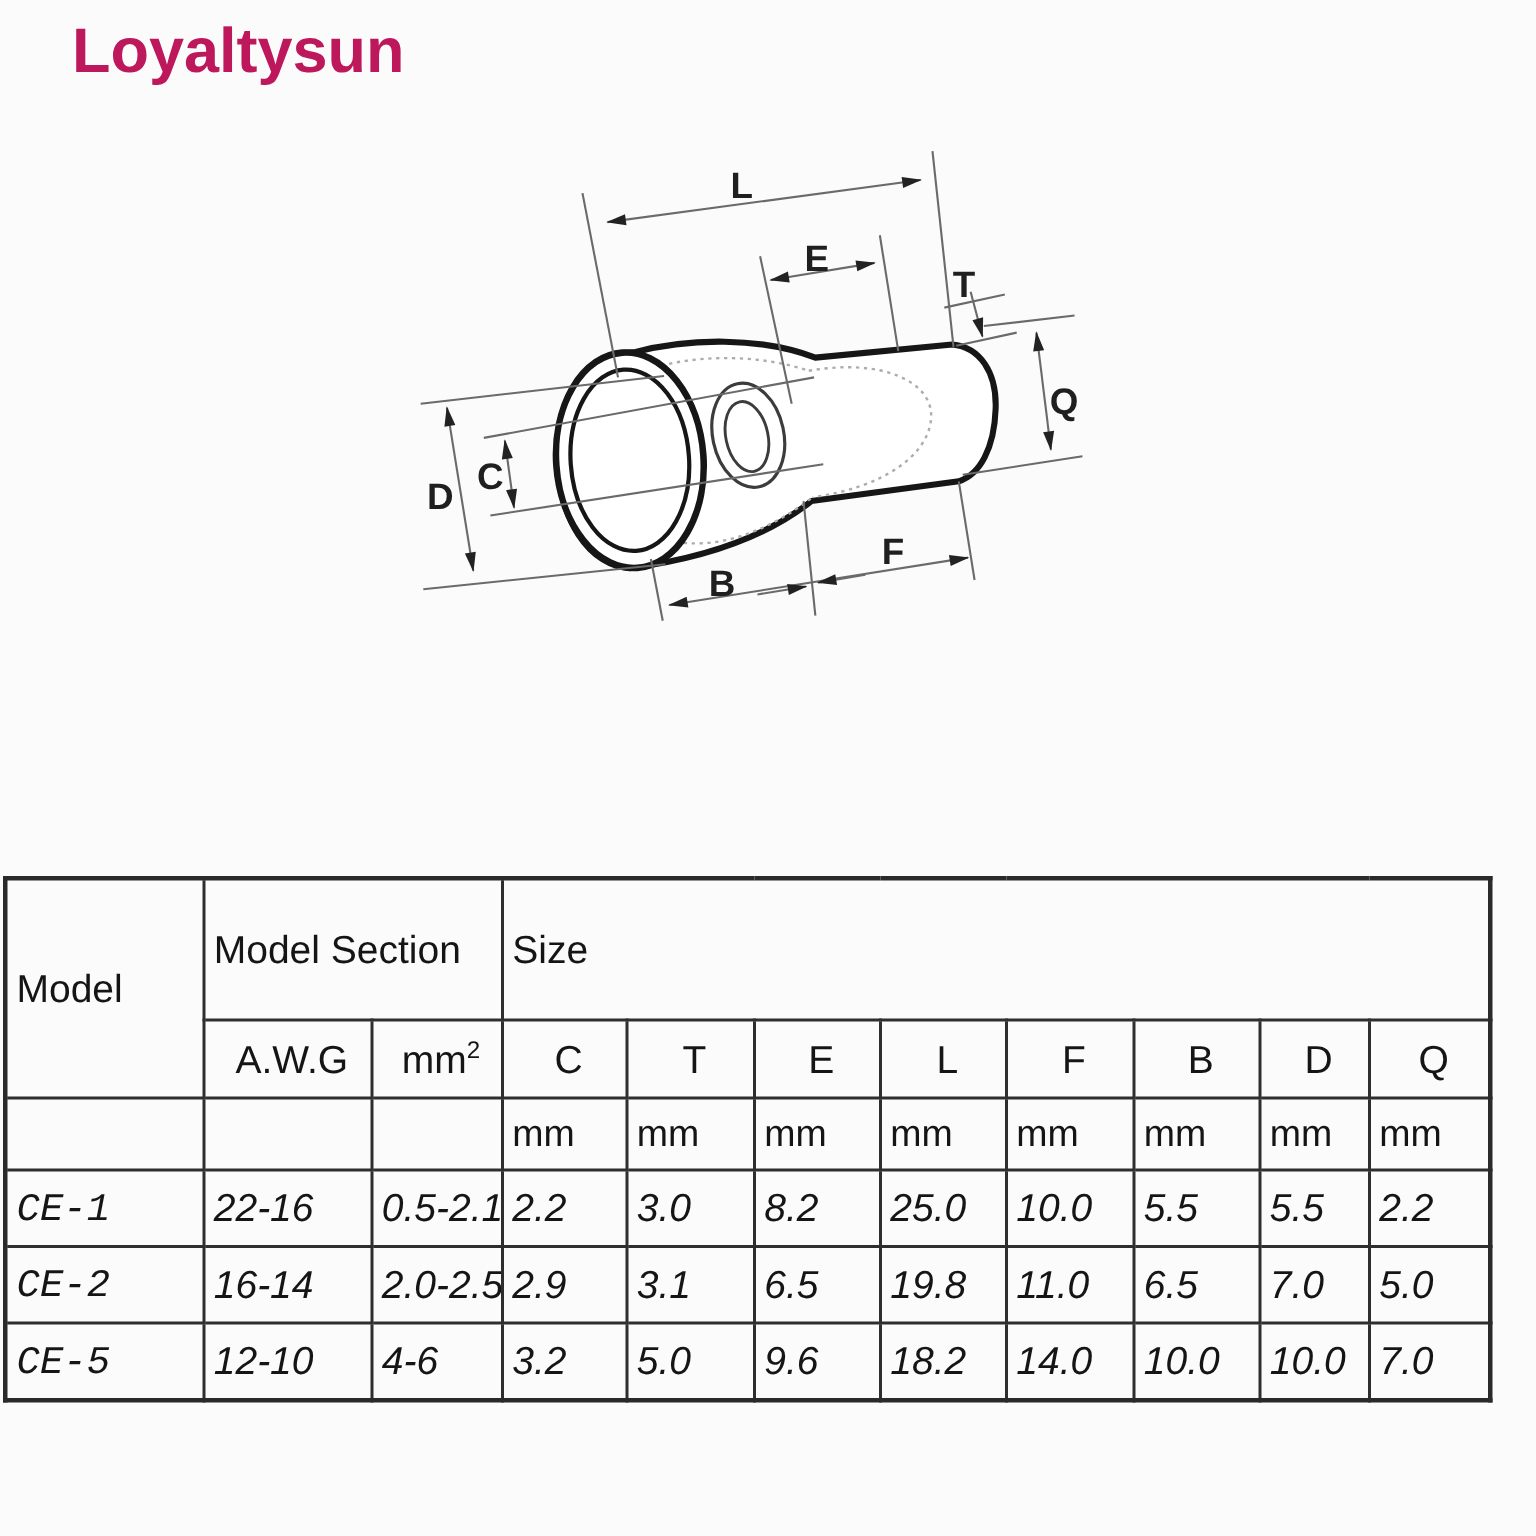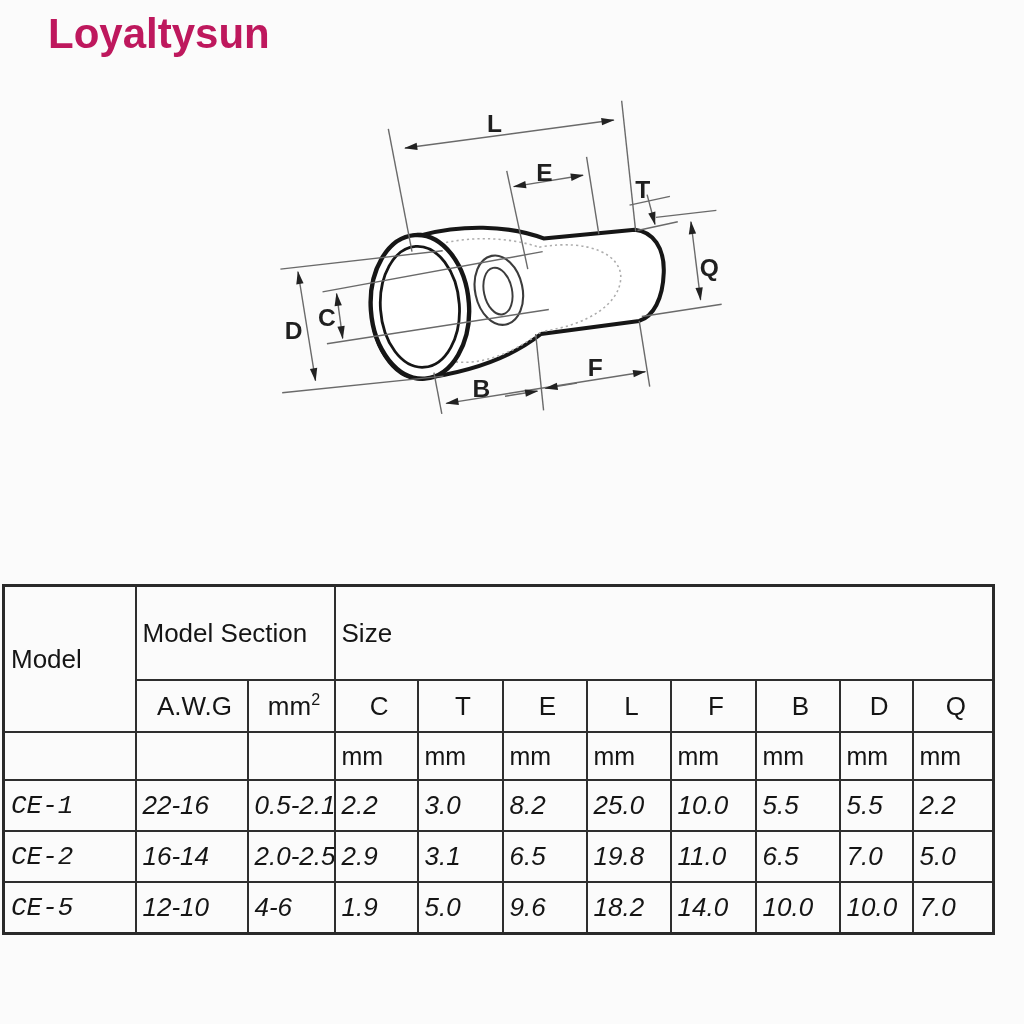--- a/index.html
+++ b/index.html
@@ -198,21 +198,21 @@
     <td>19.8</td>
     <td>11.0</td>
     <td>6.5</td>
     <td>7.0</td>
     <td>5.0</td>
   </tr>
   <tr class="rdata">
     <td class="model-cell">CE-5</td>
     <td>12-10</td>
     <td>4-6</td>
-    <td>1.9</td>
+    <td>3.2</td>
     <td>5.0</td>
     <td>9.6</td>
     <td>18.2</td>
     <td>14.0</td>
     <td>10.0</td>
     <td>10.0</td>
     <td>7.0</td>
   </tr>
 </tbody>
   </table>

